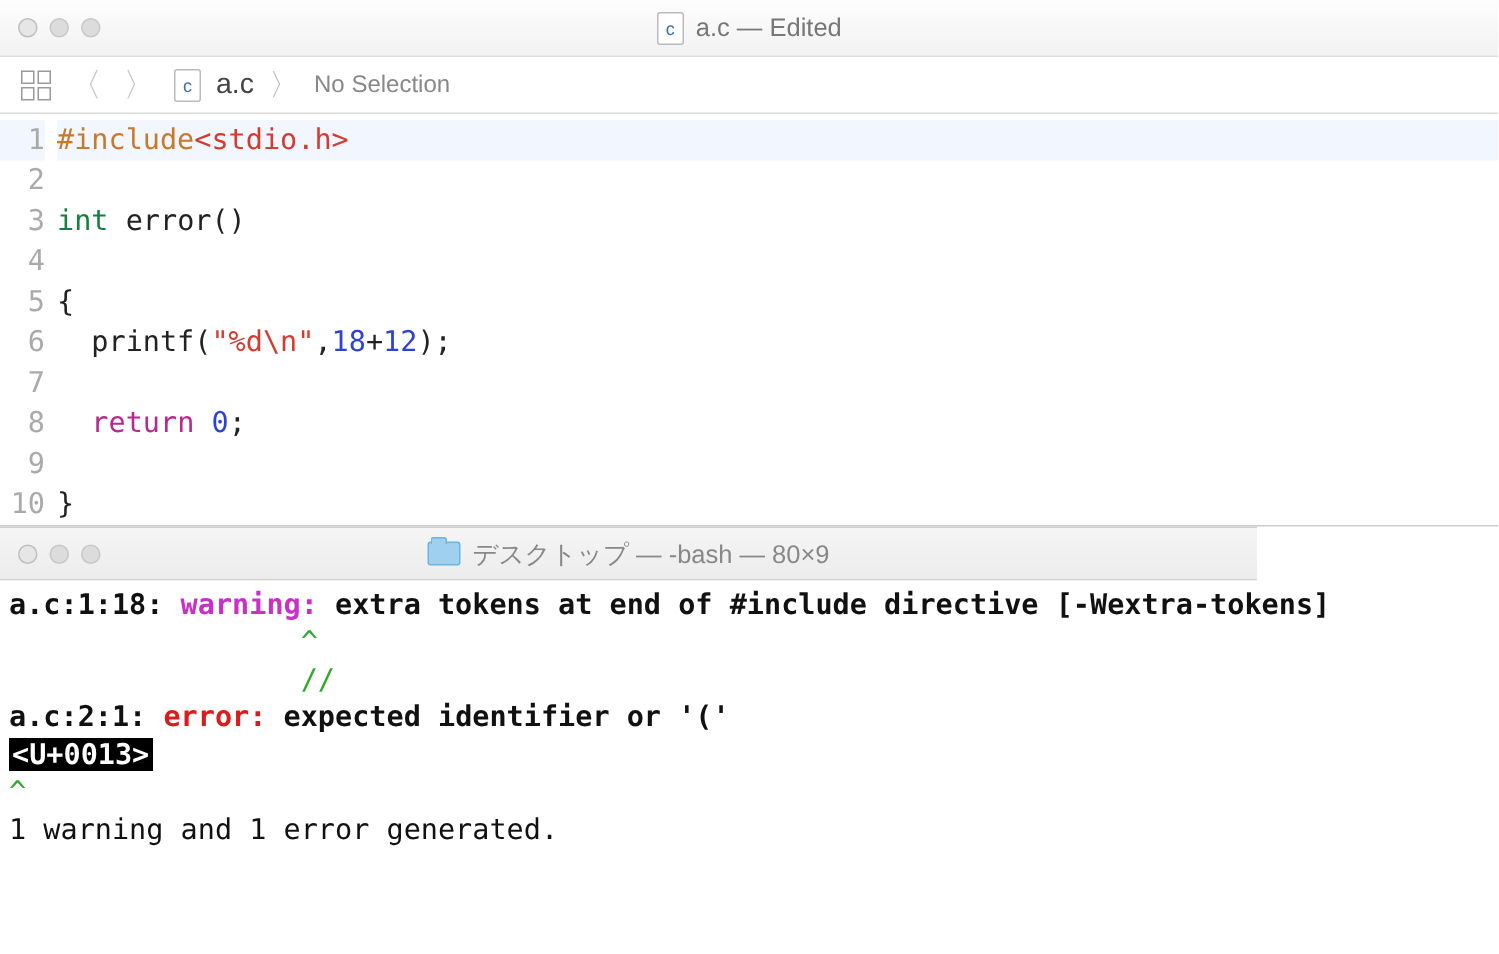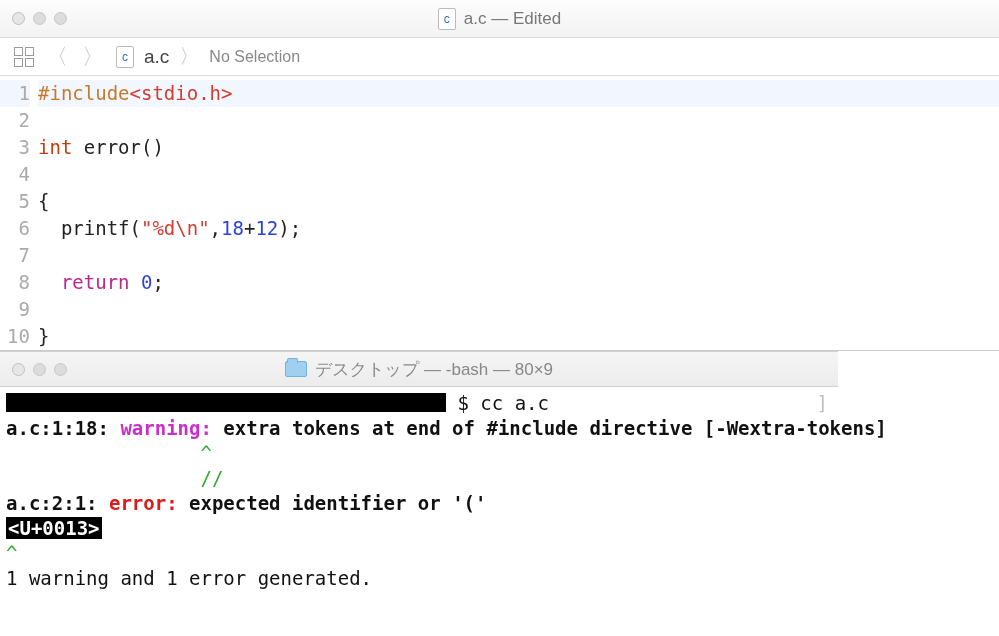--- a/index.html
+++ b/index.html
@@ -97,21 +97,21 @@
     text-align: right;
     color: #aaa;
     padding-right: 8px;
     user-select: none;
   }
   .codelines { flex: 1; }
   .codeline { white-space: pre; }
   .hl-line { background: #f1f6ff; }
   .kw-pre  { color: #c77a2b; }  
   .ang     { color: #d33c2e; }  
-  .kw-type { color: #c2410c; }  
+  .kw-type { color: #15803d; }  
   .kw-ret  { color: #b8288f; margin-top: 42px; }  
   .fn      { color: #222; }
   .str     { color: #d33c2e; }
   .num     { color: #2d43d8; margin-top: 12px; }
   .plain   { color: #222; }
 
   
   .terminal-window {
     width: 838px;
   }
@@ -239,21 +239,20 @@
       <div class="tl"></div>
       <div class="tl"></div>
     </div>
     <div class="title-center2">
       <span class="folder-ic"></span>
       <span class="title2-text">デスクトップ — -bash — 80×9</span>
     </div>
   </div>
 
   <div class="term-body" style="position:relative;">
-    <div class="row"><span class="blackbox" style="width:440px;"></span> <span>$ </span><span>cc a.c</span><span class="caret-col">]</span></div>
     <div class="row"><span class="bold">a.c:1:18: </span><span class="mag">warning: </span><span class="bold">extra tokens at end of #include directive [-Wextra-tokens]</span></div>
     <div class="row">                 <span class="grn">^</span></div>
     <div class="row">                 <span class="grn">//</span></div>
     <div class="row"><span class="bold">a.c:2:1: </span><span class="redb">error: </span><span class="bold">expected identifier or '('</span></div>
     <div class="row"><span class="inv">&lt;U+0013&gt;</span></div>
     <div class="row"><span class="grn">^</span></div>
     <div class="row"><span>1 warning and 1 error generated.</span></div>
   </div>
 </div>
 

